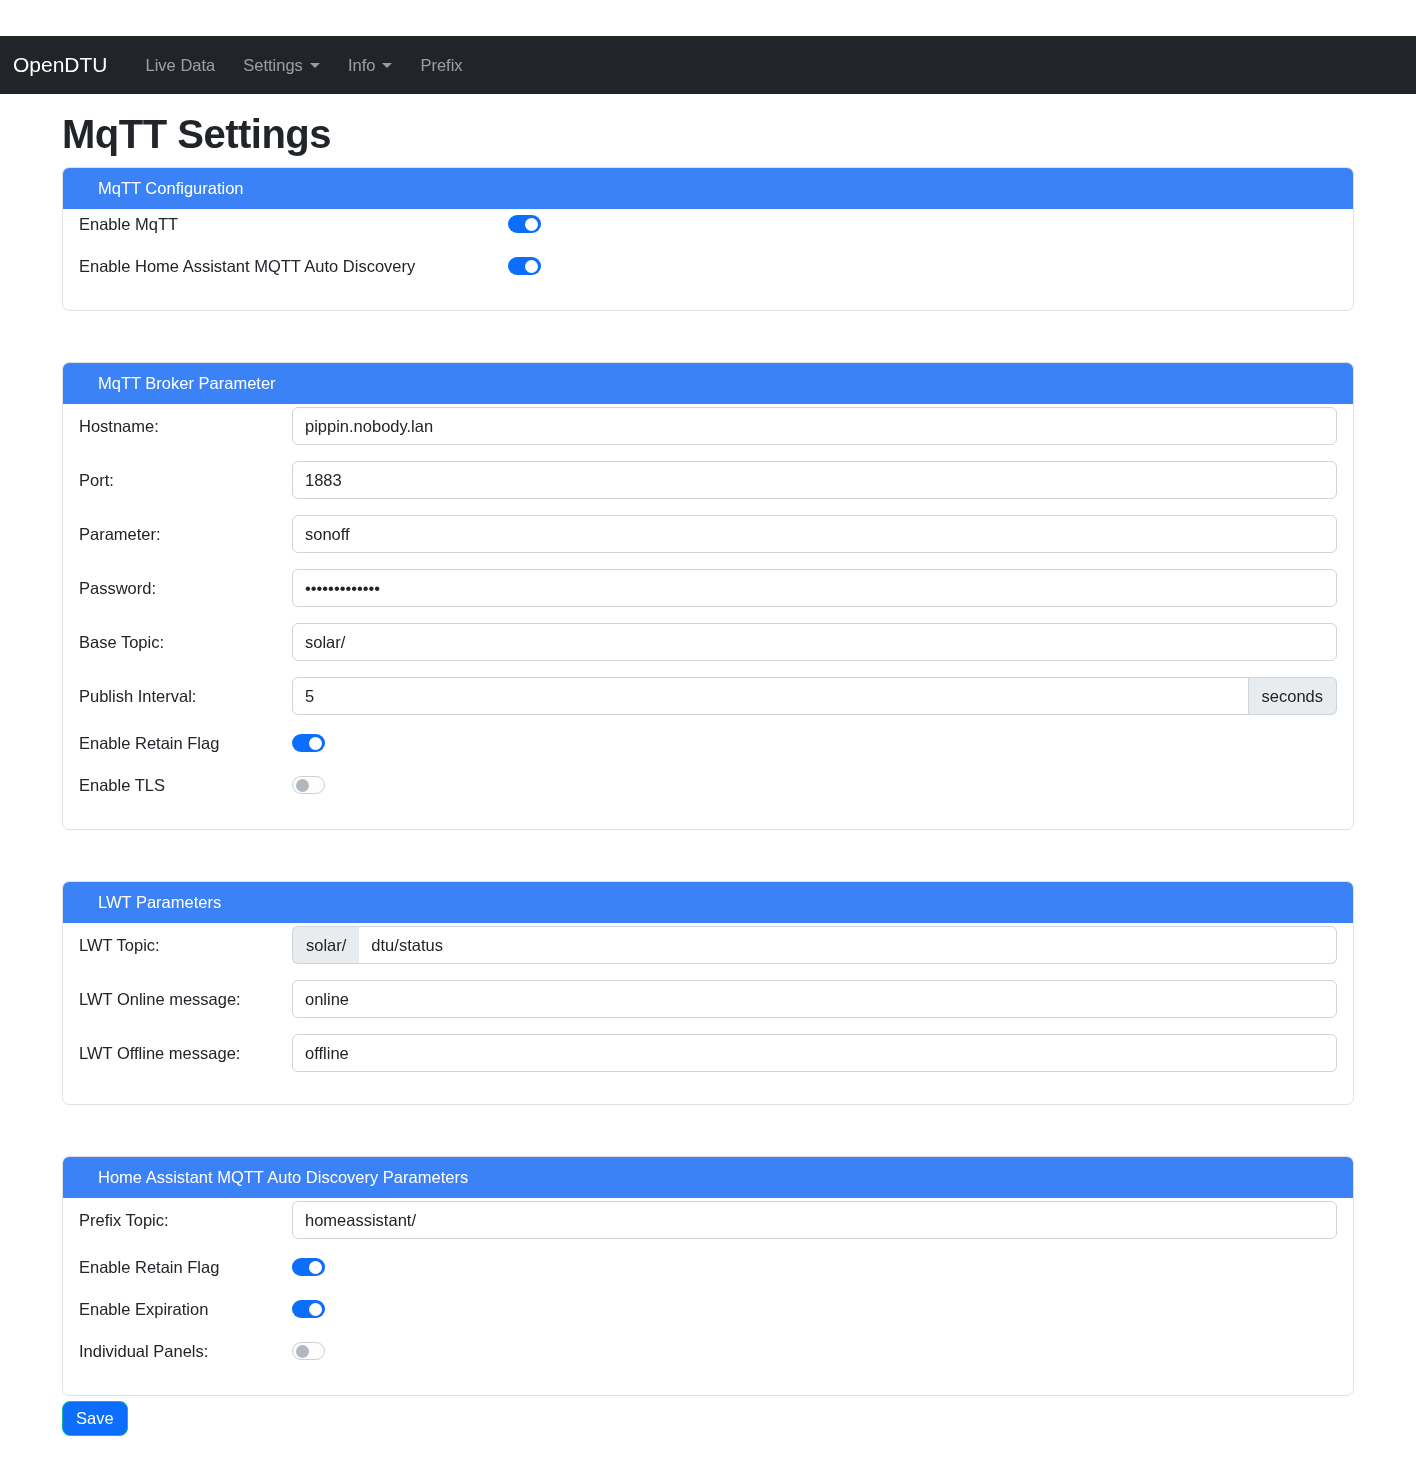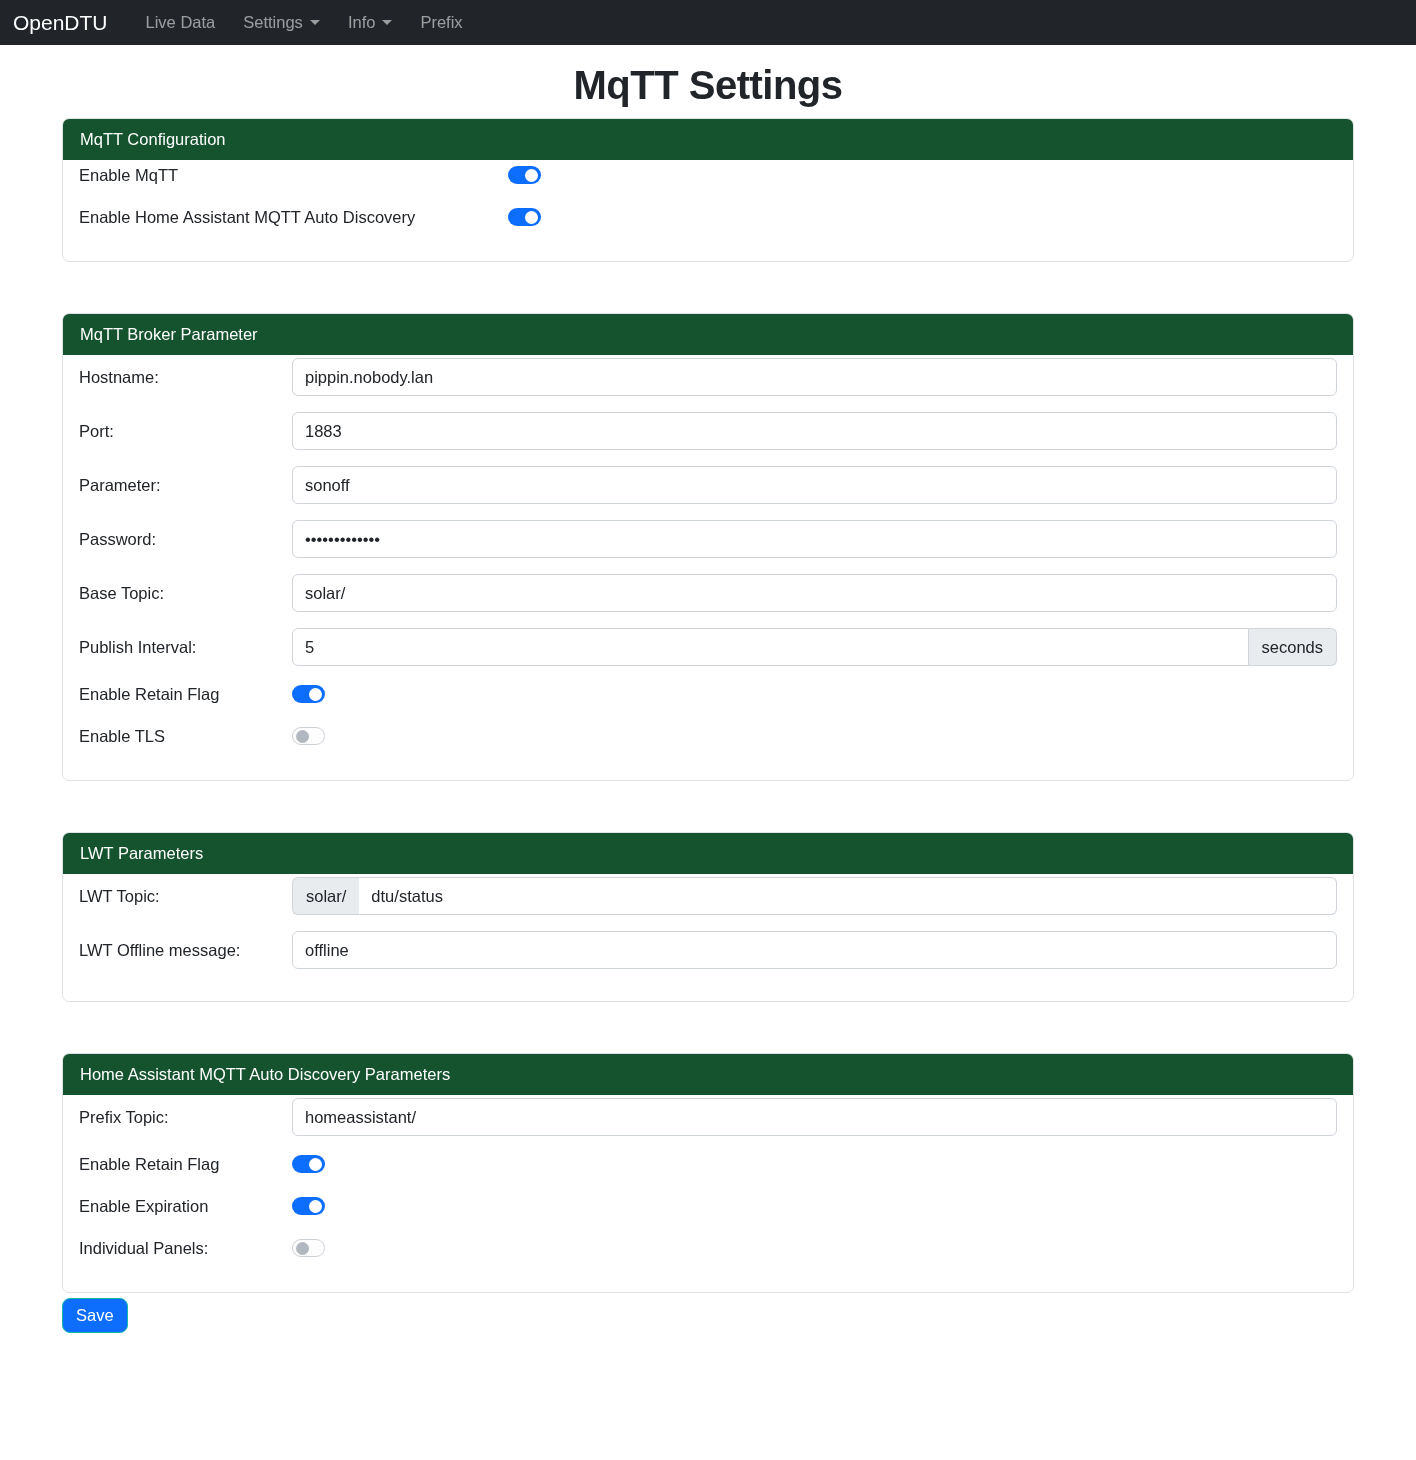--- a/index.html
+++ b/index.html
@@ -7,24 +7,25 @@
     background: #ffffff;
     font-family: "Liberation Sans", sans-serif;
     color: #212529;
     width: 1416px;
   }
   body { min-height: 1460px; }
 
   
   .navbar {
     background: #212529;
-    height: 45px;
+    height: 58px;
     display: flex;
     align-items: center;
     padding: 8px 13px;
+    margin-top: 36px;
   }
   .brand {
     color: #ffffff;
     font-size: 21px;
     margin-right: 24px;
     text-decoration: none;
     cursor: pointer;
   }
   .nav-link {
     color: rgba(255,255,255,0.55);
@@ -45,38 +46,37 @@
   }
 
   
   .container { width: 1292px; margin: 0 auto; }
   h1 {
     font-size: 40px;
     font-weight: 600;
     margin-top: 18px;
     margin-bottom: 10px;
     letter-spacing: -0.5px;
-    text-align: center;
   }
 
   
   .card {
     border: 1px solid #dee2e6;
     border-radius: 7px;
     background: #fff;
     overflow: hidden;
   }
   .card + .card { margin-top: 51px; }
   .card-header {
-    background: #14532d;
+    background: #3b82f6;
     color: #ffffff;
     font-size: 16.5px;
     height: 41px;
     line-height: 41px;
-    padding: 0 17px;
+    padding: 0 35px;
   }
   .card-body { padding: 3px 16px 16px 16px; }
 
   .form-row {
     display: flex;
     align-items: center;
     margin-bottom: 16px;
   }
   .form-row:last-child { margin-bottom: 16px; }
   .toggle-row { margin-bottom: 18px; min-height: 24px; }
@@ -251,20 +251,24 @@
     <div class="card-header">LWT Parameters</div>
     <div class="card-body">
       <div class="form-row">
         <label class="label-narrow">LWT Topic:</label>
         <div class="input-group">
           <span class="addon addon-left">solar/</span>
           <input class="text-input grouped-right" type="text" value="dtu/status" style="">
         </div>
       </div>
       <div class="form-row">
+        <label class="label-narrow">LWT Online message:</label>
+        <input class="text-input" type="text" value="online" style="">
+      </div>
+      <div class="form-row">
         <label class="label-narrow">LWT Offline message:</label>
         <input class="text-input" type="text" value="offline" style="">
       </div>
     </div>
   </section>
 
   
   <section class="card">
     <div class="card-header">Home Assistant MQTT Auto Discovery Parameters</div>
     <div class="card-body">

